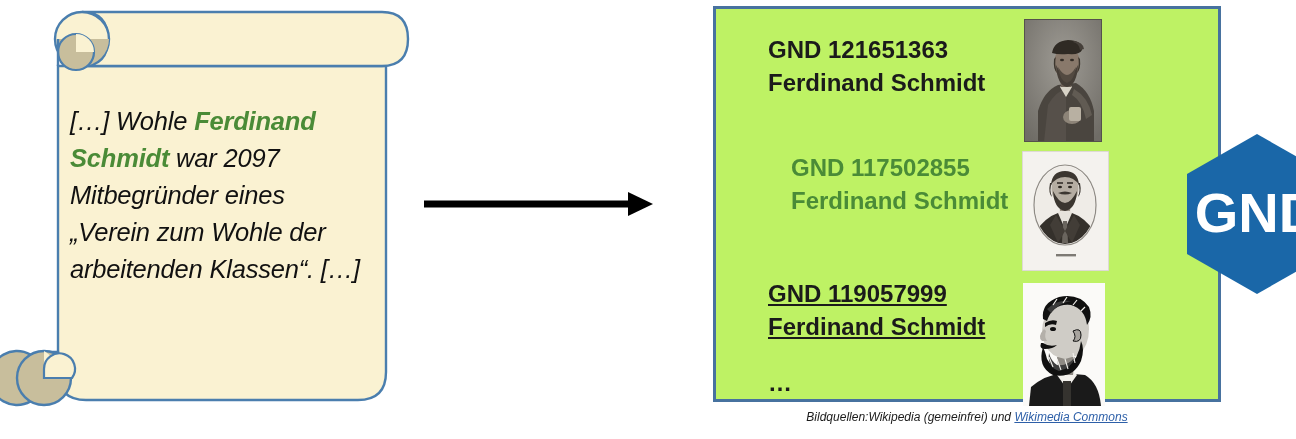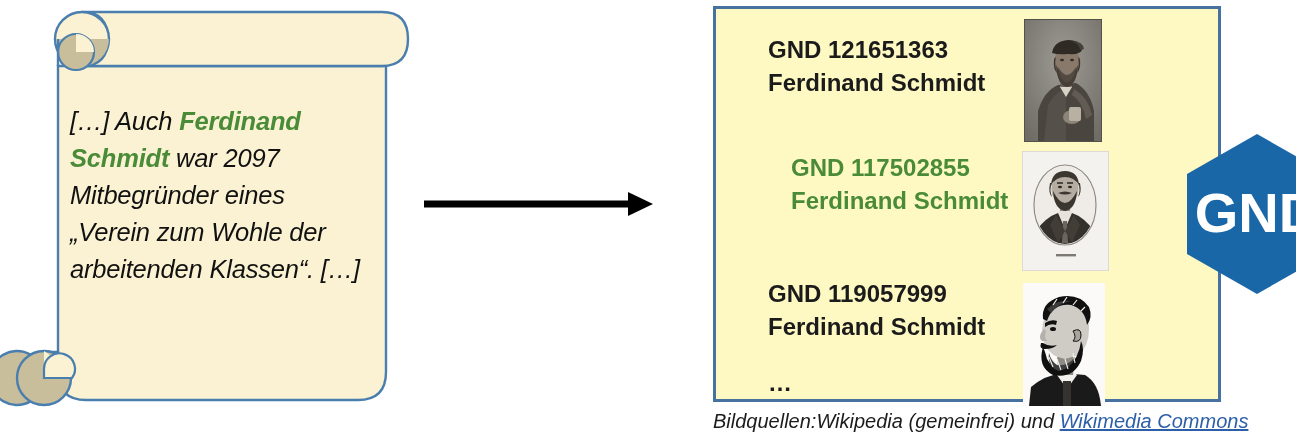--- a/index.html
+++ b/index.html
@@ -49,38 +49,38 @@
     height: 36px;
   }
 
   
   #gnd-panel {
     position: absolute;
     left: 713px;
     top: 6px;
     width: 508px;
     height: 396px;
-    background: #fef9c3;
+    background: #bef264;
     border: 3px solid #47729F;
     box-sizing: border-box;
   }
   .gnd-entry {
     position: absolute;
     left: 52px;
     font-family: "Liberation Sans", sans-serif;
     font-weight: bold;
     font-size: 24px;
     line-height: 33px;
     color: #1B1B1B;
     white-space: nowrap;
   }
   .gnd-entry.green { color: #4A8B37; }
   #gnd-entry-1 { top: 24px; }
   #gnd-entry-2 { top: 142px; margin-left: 23px; }
-  #gnd-entry-3 { top: 268px; }
+  #gnd-entry-3 { top: 268px; text-decoration: underline; }
   #gnd-ellipsis {
     position: absolute;
     left: 52px;
     top: 360px;
     font-family: "Liberation Sans", sans-serif;
     font-weight: bold;
     font-size: 24px;
     color: #1B1B1B;
     letter-spacing: 1px;
   }
@@ -108,21 +108,21 @@
 
   
   #image-credit {
     position: absolute;
     left: 713px;
     top: 410px;
     width: 508px;
     text-align: center;
     font-family: "Liberation Sans", sans-serif;
     font-style: italic;
-    font-size: 20px;
+    font-size: 12px;
     color: #1B1B1B;
     white-space: nowrap;
   }
   #image-credit a,
   #image-credit .link {
     color: #2D5FA8;
     text-decoration: underline;
   }
 </style>
 </head>
@@ -146,21 +146,21 @@
     <path d="M82,39 L109,39 A27,27 0 0 1 82,66 Z" fill="#C8BE9C" stroke="none"></path>
     <path d="M82,39 L58,39 A24,24 0 0 0 82,66 Z" fill="#C8BE9C" stroke="none"></path>
     <circle cx="76" cy="52" r="18" fill="#C8BE9C" stroke="#4A7EAE" stroke-width="2.2"></circle>
     <path d="M76,52 L76,34 A18,18 0 0 1 94,52 Z" fill="#FAF2D2" stroke="none"></path>
     <line x1="58" y1="39" x2="58" y2="66" stroke="#4A7EAE" stroke-width="2.4"></line>
     <line x1="94" y1="52" x2="108" y2="52" stroke="#4A7EAE" stroke-width="0"></line>
   </svg>
 </div>
 
 <div id="scroll-text">
-  <span>[…] Auch </span><span class="hl-green">Ferdinand Schmidt</span><span> war 2097 Mitbegründer eines „Verein zum Wohle der arbeitenden Klassen“. […]</span>
+  <span>[…] Wohle </span><span class="hl-green">Ferdinand Schmidt</span><span> war 2097 Mitbegründer eines „Verein zum Wohle der arbeitenden Klassen“. […]</span>
 </div>
 
 <div id="arrow-graphic">
   <svg viewBox="0 0 235 36" width="235" height="36">
     <line x1="4" y1="18" x2="212" y2="18" stroke="#000000" stroke-width="7"></line>
     <polygon points="208,6 233,18 208,30" fill="#000000"></polygon>
   </svg>
 </div>
 
 <div id="gnd-panel">

